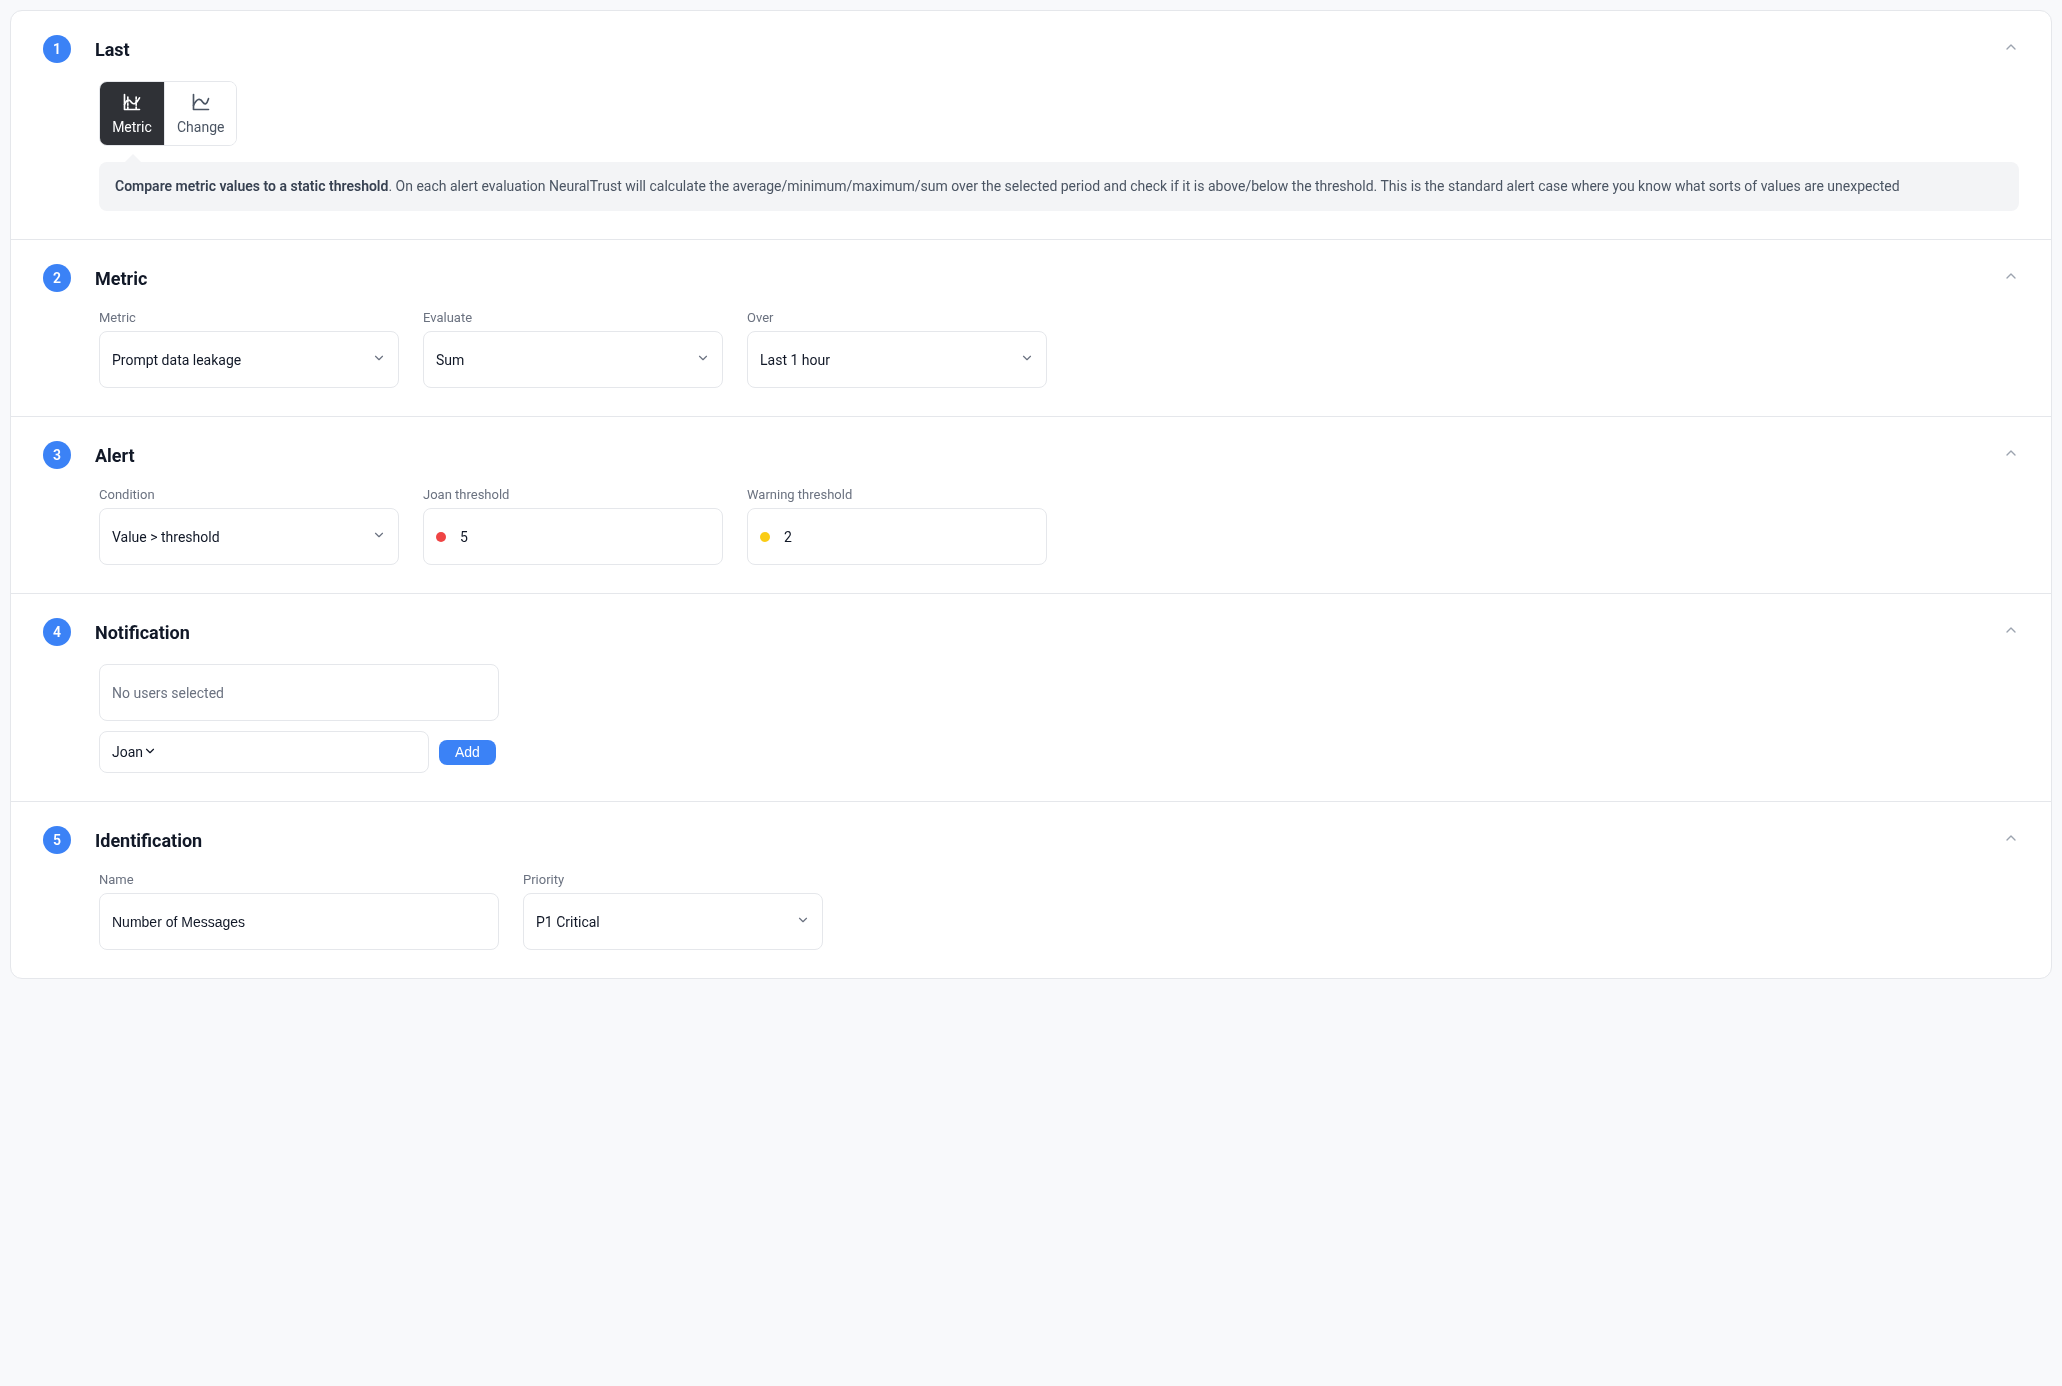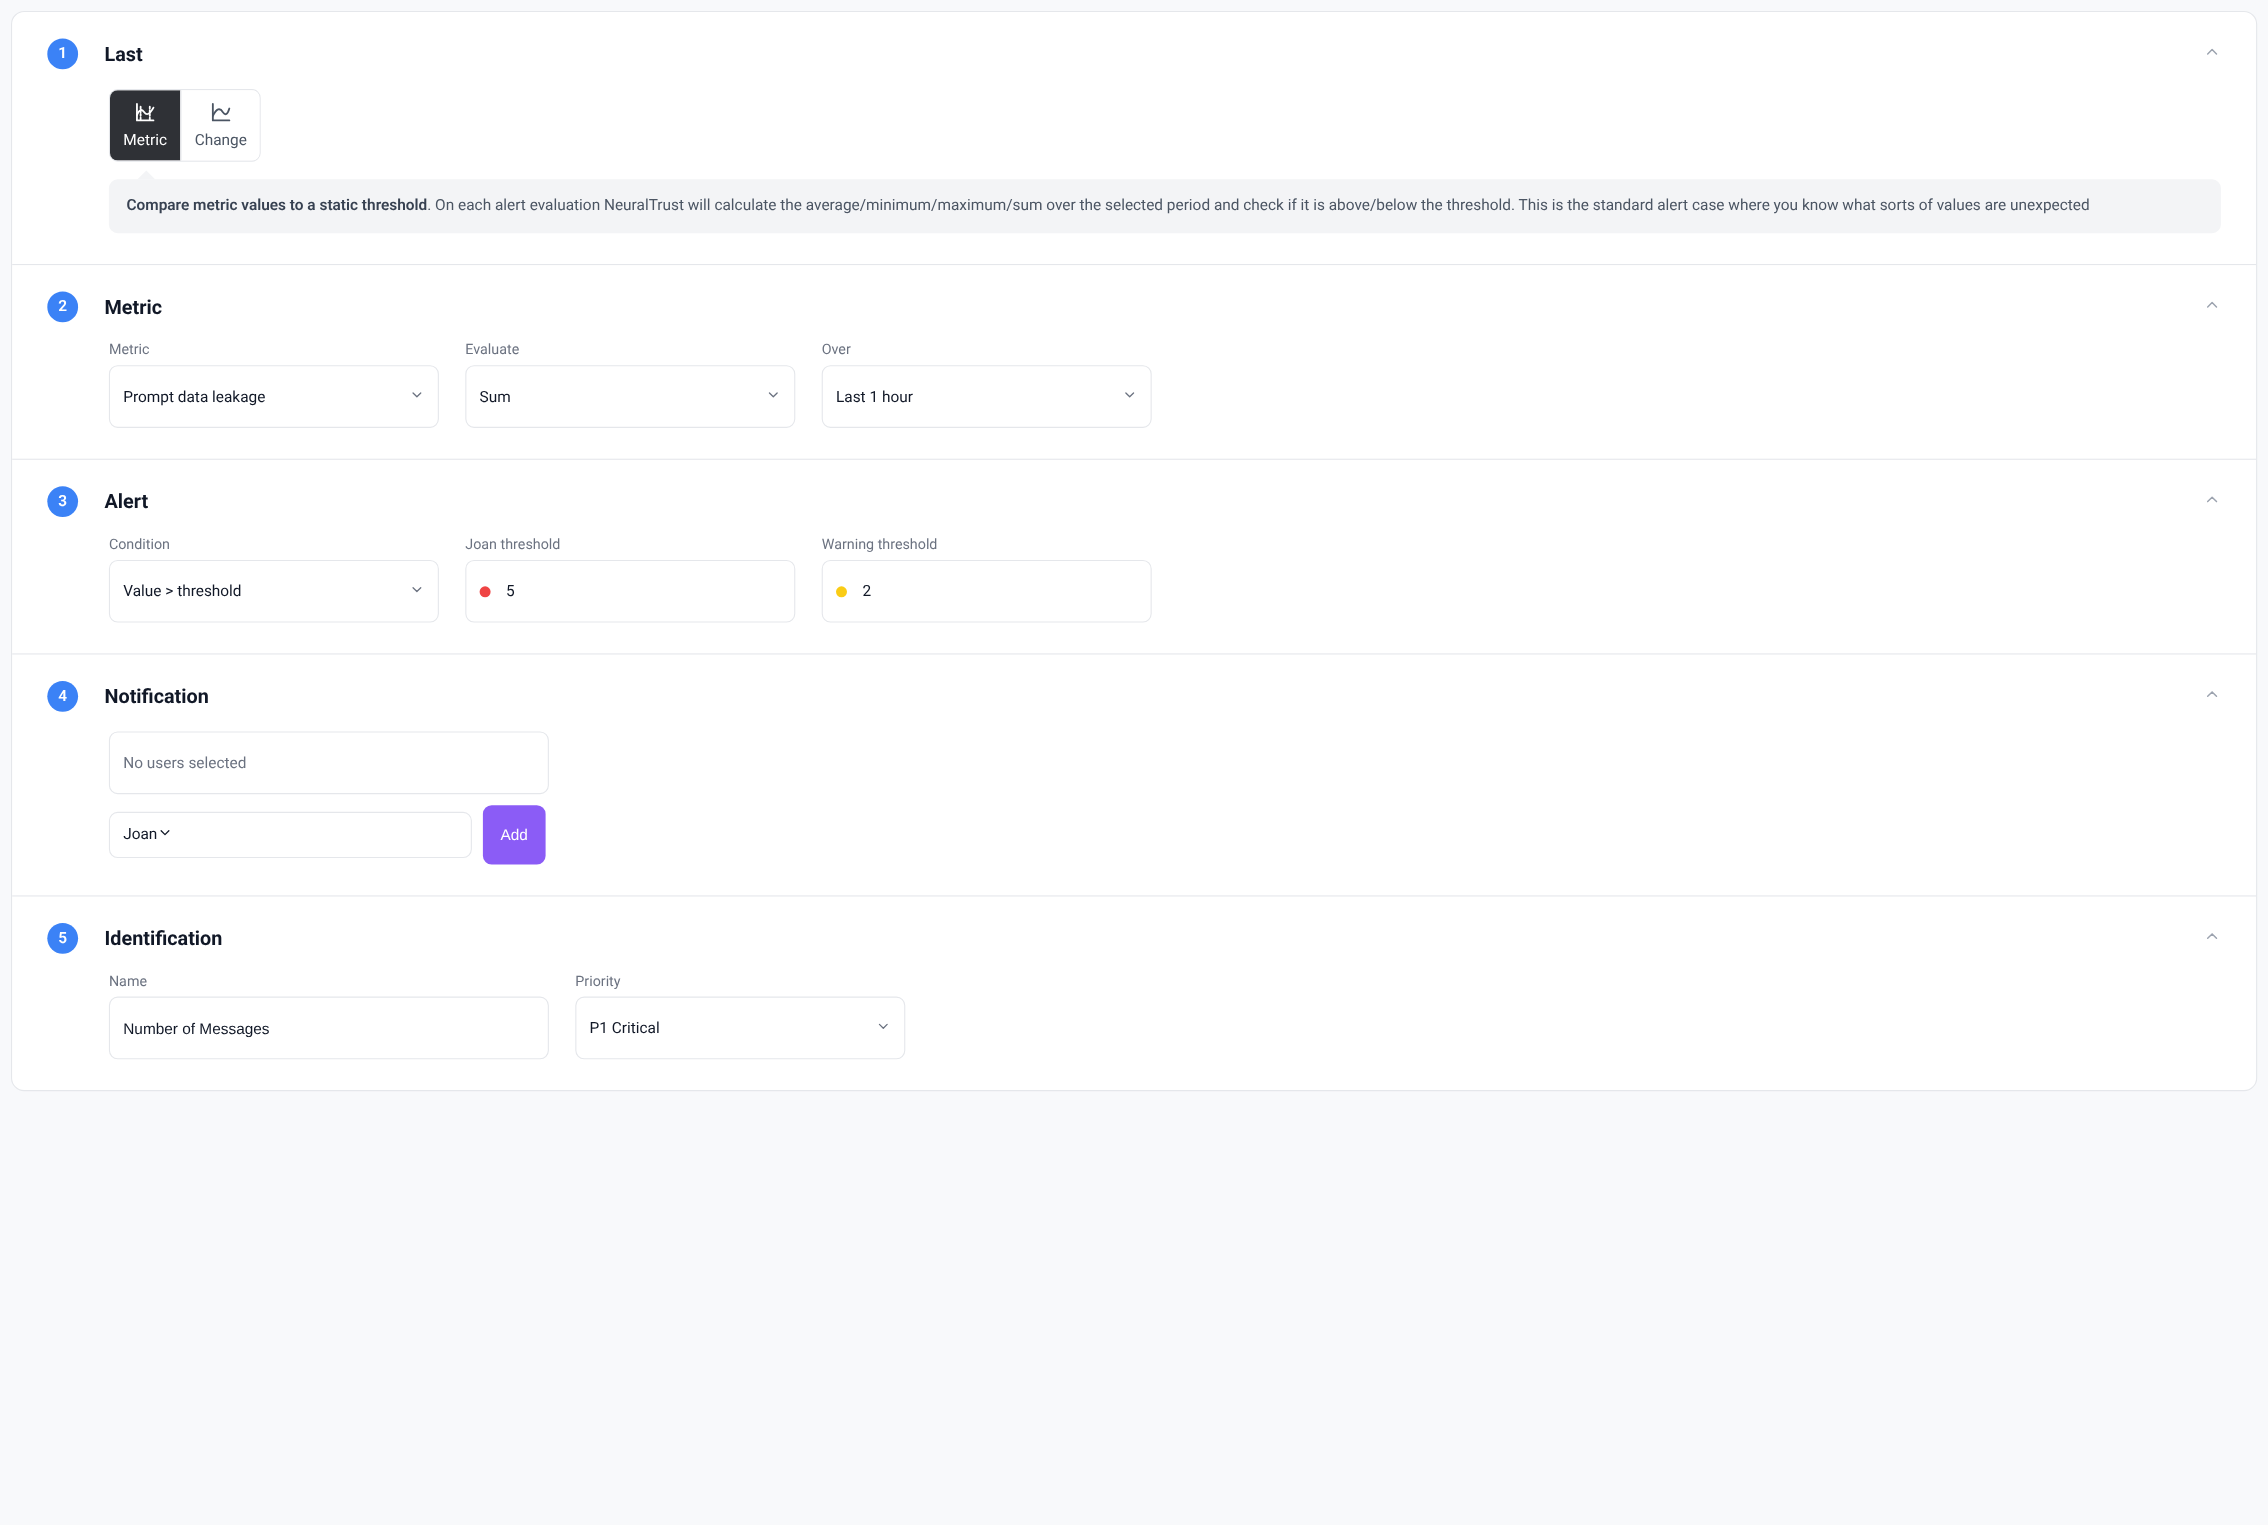--- a/index.html
+++ b/index.html
@@ -163,24 +163,24 @@
     border-radius: 8px;
     background: #fff;
     padding: 0 12px;
     font-size: 14px;
     display: flex;
     align-items: center;
     justify-content: flex-start;
     cursor: pointer;
   }
   .add-btn {
-    height: 54px;
+    height: 25px;
     padding: 0 16px;
     border-radius: 8px;
-    background: #8b5cf6;
+    background: #3b82f6;
     color: #fff;
     border: none;
     font-size: 14px;
     cursor: pointer;
   }
   .ident-row { display: flex; gap: 24px; flex-wrap: wrap; }
   .ident-field {
     display: flex;
     flex-direction: column;
     gap: 6px;

